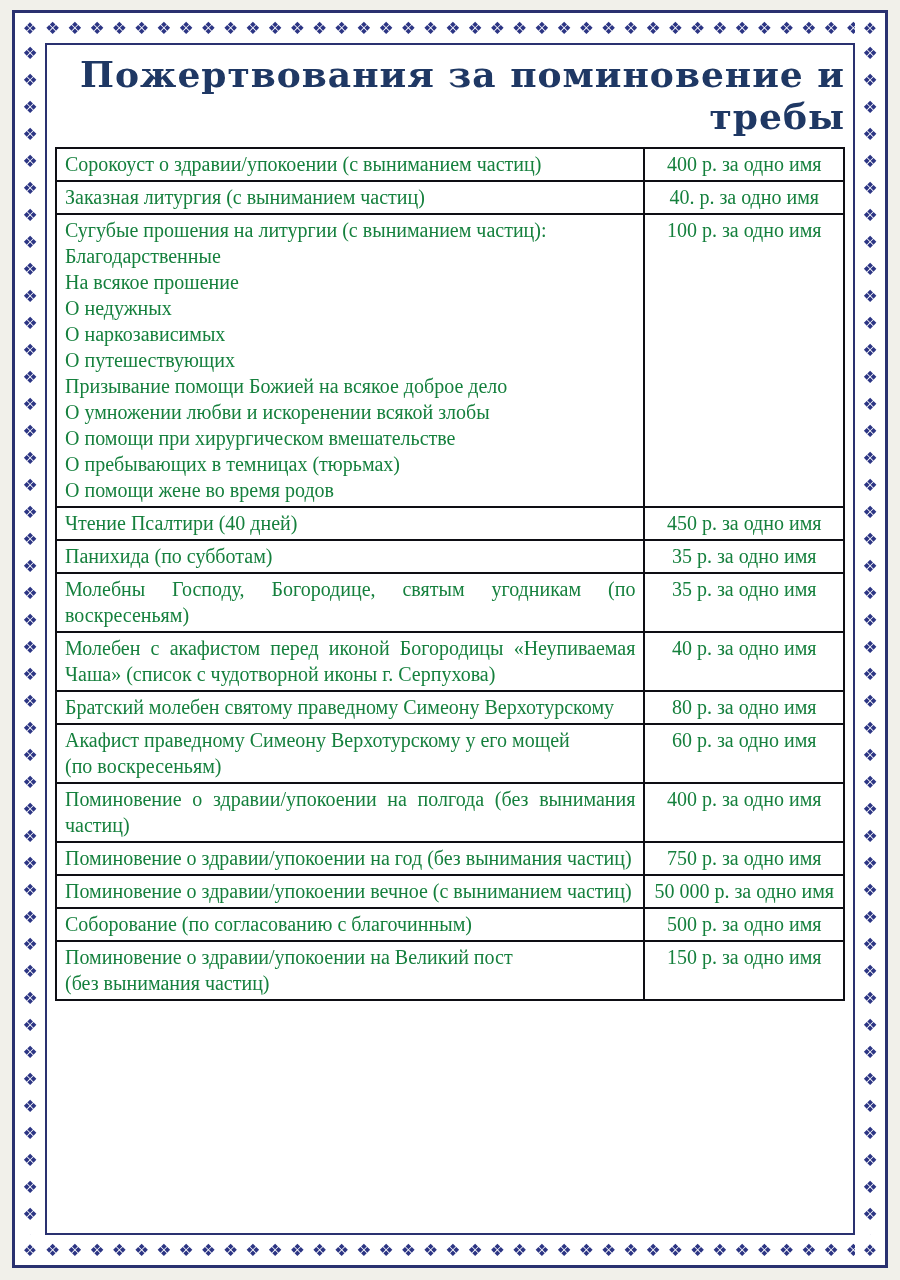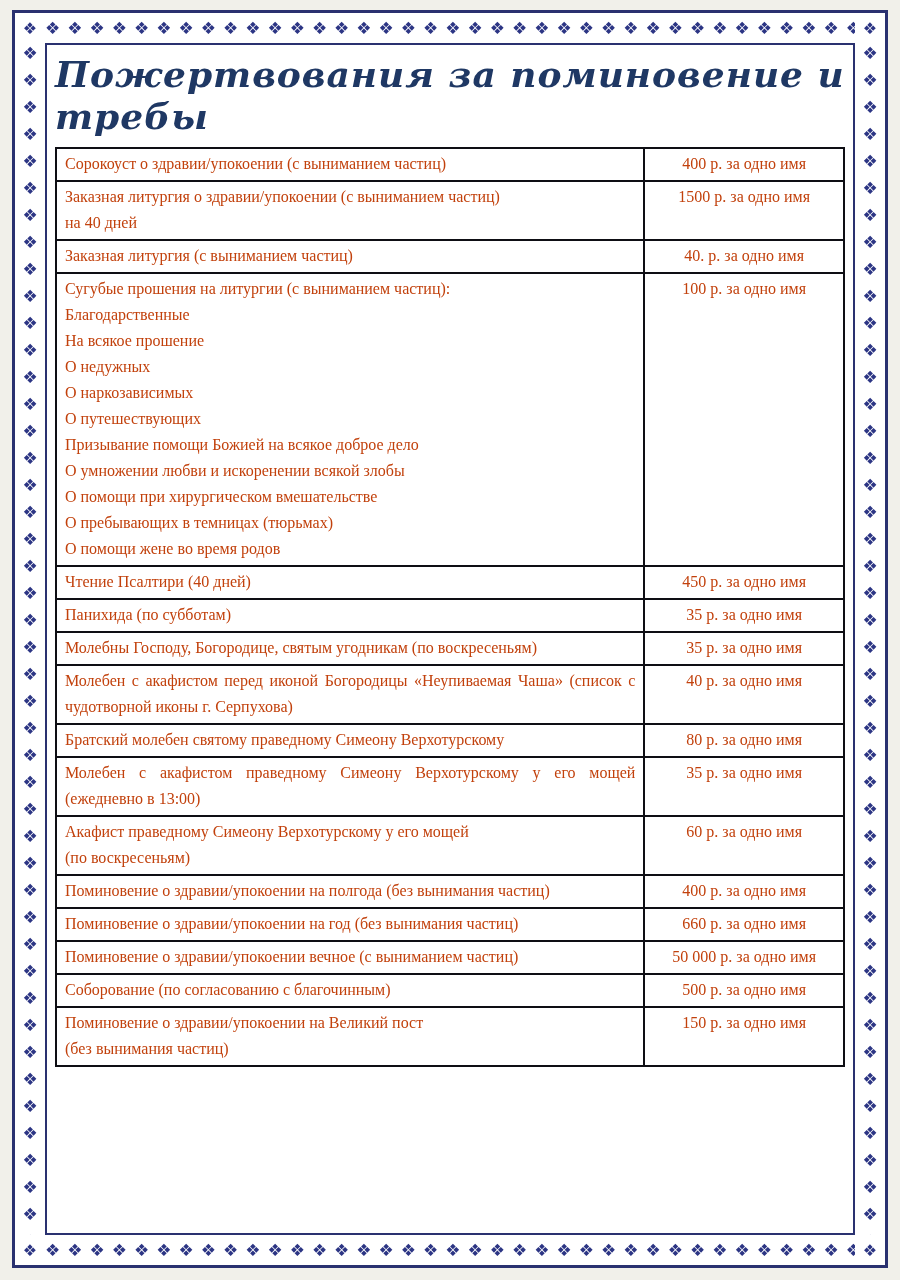--- a/index.html
+++ b/index.html
@@ -50,34 +50,33 @@
   }
   .content{
     box-sizing:border-box;
     border:2px solid #2a3170;
     background:#fff;
     padding:4px 8px 6px;
     overflow:hidden;
   }
   .title{
     margin:4px 0 10px;
-    text-align:left;
+    text-align:right;
     font-family:"DejaVu Serif",serif;
     font-weight:bold;
     font-size:36px;
     letter-spacing:1px;
     color:#1f3864;
-    font-style:italic;
   }
   table.price-table{
     width:100%;
     border-collapse:collapse;
     table-layout:fixed;
-    font-size:16px;
-    color:#c2410c;
+    font-size:20px;
+    color:#15803d;
   }
   table.price-table td{
     border:2px solid #0e0e14;
     padding:2px 8px 3px;
     line-height:26px;
     vertical-align:top;
   }
   td.service{
     width:75.8%;
     text-align:justify;
@@ -104,25 +103,20 @@
 
     <div class="content">
       <h1 class="title">Пожертвования за поминовение и требы</h1>
       <table class="price-table">
         <tbody>
             <tr>
               <td class="service">Сорокоуст о здравии/упокоении (с выниманием частиц)</td>
               <td class="price">400 р. за одно имя</td>
             </tr>
             <tr>
-              <td class="service">Заказная литургия о здравии/упокоении (с выниманием частиц)
-на 40 дней</td>
-              <td class="price">1500 р. за одно имя</td>
-            </tr>
-            <tr>
               <td class="service">Заказная литургия (с выниманием частиц)</td>
               <td class="price">40. р. за одно имя</td>
             </tr>
             <tr>
               <td class="service">Сугубые прошения на литургии (с выниманием частиц):
 Благодарственные
 На всякое прошение
 О недужных
 О наркозависимых
 О путешествующих
@@ -147,35 +141,31 @@
             </tr>
             <tr>
               <td class="service">Молебен с акафистом перед иконой Богородицы «Неупиваемая Чаша» (список с чудотворной иконы г. Серпухова)</td>
               <td class="price">40 р. за одно имя</td>
             </tr>
             <tr>
               <td class="service">Братский молебен святому праведному Симеону Верхотурскому</td>
               <td class="price">80 р. за одно имя</td>
             </tr>
             <tr>
-              <td class="service">Молебен с акафистом праведному Симеону Верхотурскому у его мощей (ежедневно в 13:00)</td>
-              <td class="price">35 р. за одно имя</td>
-            </tr>
-            <tr>
               <td class="service">Акафист праведному Симеону Верхотурскому у его мощей
 (по воскресеньям)</td>
               <td class="price">60 р. за одно имя</td>
             </tr>
             <tr>
               <td class="service">Поминовение о здравии/упокоении на полгода (без вынимания частиц)</td>
               <td class="price">400 р. за одно имя</td>
             </tr>
             <tr>
               <td class="service">Поминовение о здравии/упокоении на год (без вынимания частиц)</td>
-              <td class="price">660 р. за одно имя</td>
+              <td class="price">750 р. за одно имя</td>
             </tr>
             <tr>
               <td class="service">Поминовение о здравии/упокоении вечное (с выниманием частиц)</td>
               <td class="price">50 000 р. за одно имя</td>
             </tr>
             <tr>
               <td class="service">Соборование (по согласованию с благочинным)</td>
               <td class="price">500 р. за одно имя</td>
             </tr>
             <tr>

